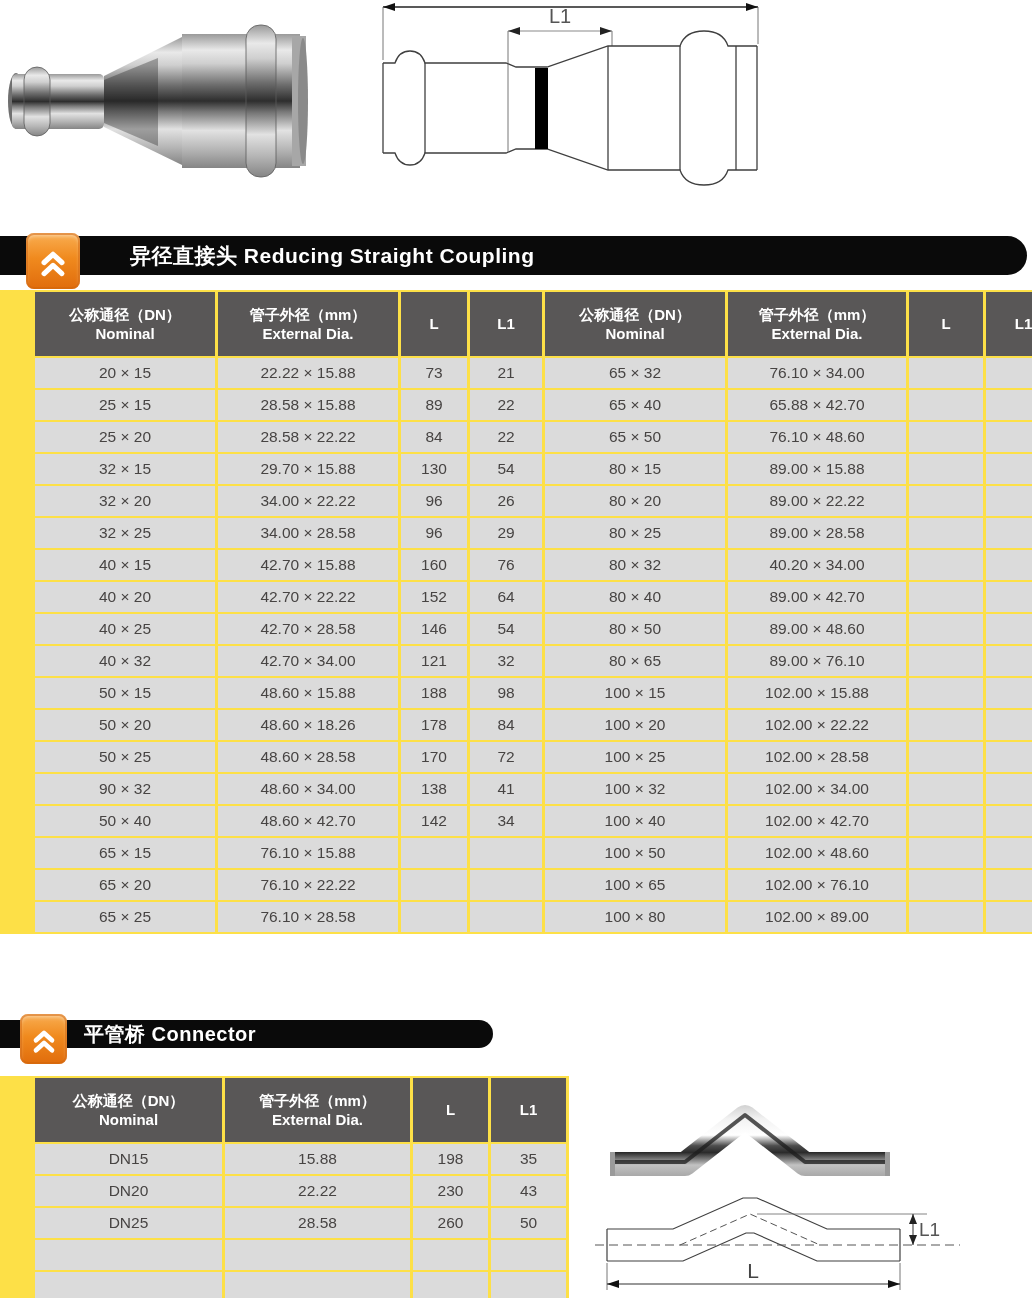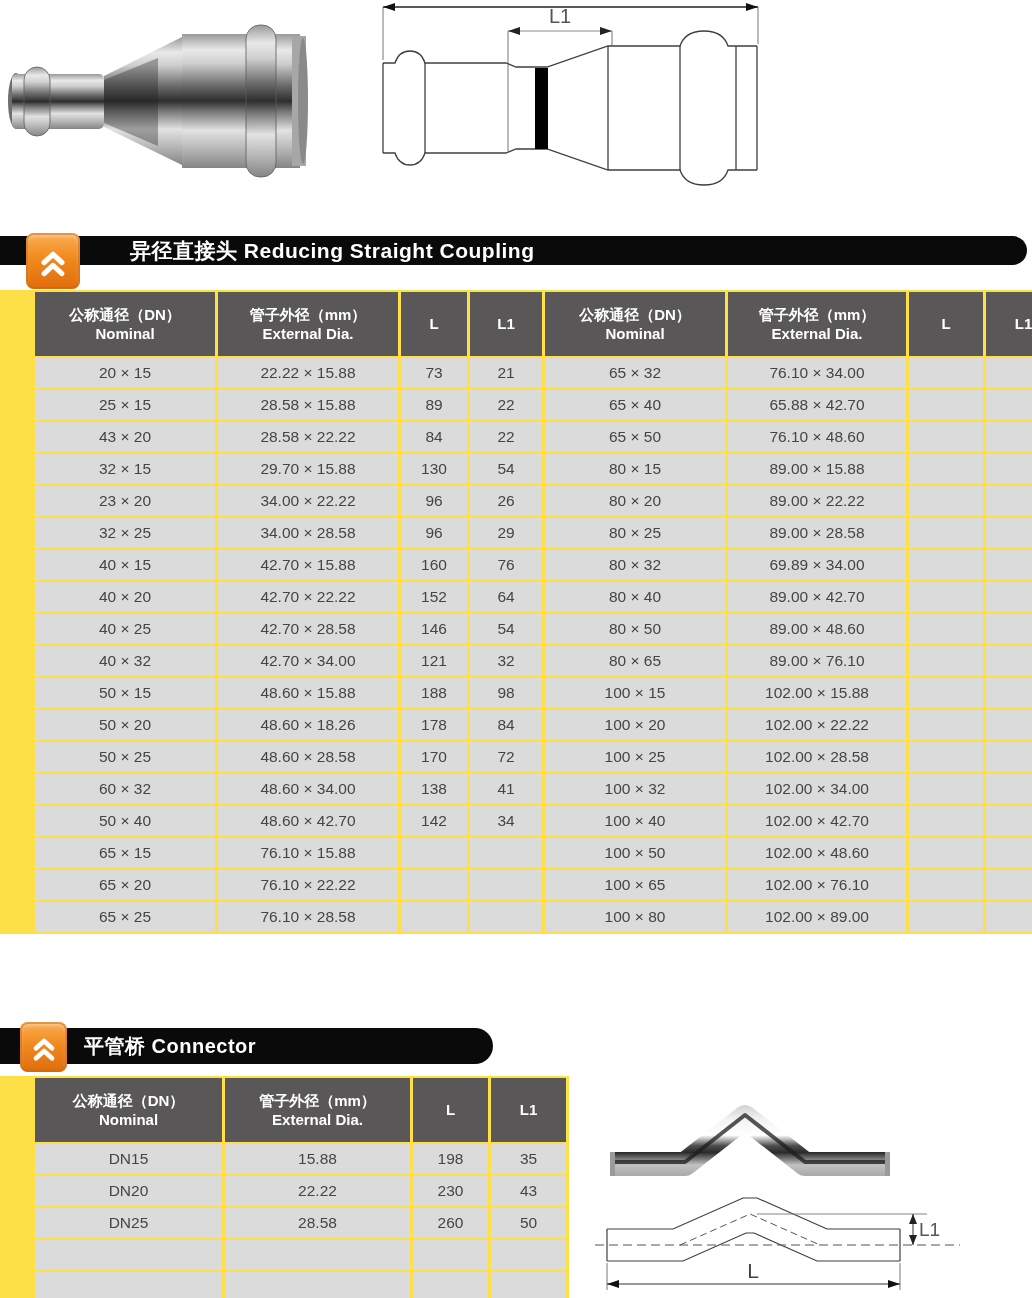--- a/index.html
+++ b/index.html
@@ -6,21 +6,21 @@
   body{
     width:1032px;height:1298px;position:relative;overflow:hidden;
     background:#ffffff;
     font-family:"Liberation Sans","DejaVu Sans",sans-serif;
     color:#3e3a39;
   }
   .abs{position:absolute;}
 
   
   .banner{
-    position:absolute;left:0;height:29px;background:#0a0a0a;
+    position:absolute;left:0;height:39px;background:#0a0a0a;
     border-radius:0 20px 20px 0;
   }
   .banner .title{
     position:absolute;top:0;bottom:0;display:flex;align-items:center;
     color:#ffffff;font-weight:bold;font-size:21px;letter-spacing:.5px;white-space:nowrap;
   }
   .chip{
     position:absolute;border-radius:8px;
     background:linear-gradient(180deg,#f9ae52 0%,#f08a1e 45%,#e06c0c 100%);
     box-shadow:inset 0 0 0 2px rgba(210,100,10,.55), inset 0 3px 4px rgba(255,255,255,.5);
@@ -164,41 +164,41 @@
         <td>25 × 15</td>
         <td>28.58 × 15.88</td>
         <td>89</td>
         <td>22</td>
         <td>65 × 40</td>
         <td>65.88 × 42.70</td>
         <td></td>
         <td></td>
       </tr>
       <tr>
-        <td>43 × 20</td>
+        <td>25 × 20</td>
         <td>28.58 × 22.22</td>
         <td>84</td>
         <td>22</td>
         <td>65 × 50</td>
         <td>76.10 × 48.60</td>
         <td></td>
         <td></td>
       </tr>
       <tr>
         <td>32 × 15</td>
         <td>29.70 × 15.88</td>
         <td>130</td>
         <td>54</td>
         <td>80 × 15</td>
         <td>89.00 × 15.88</td>
         <td></td>
         <td></td>
       </tr>
       <tr>
-        <td>23 × 20</td>
+        <td>32 × 20</td>
         <td>34.00 × 22.22</td>
         <td>96</td>
         <td>26</td>
         <td>80 × 20</td>
         <td>89.00 × 22.22</td>
         <td></td>
         <td></td>
       </tr>
       <tr>
         <td>32 × 25</td>
@@ -209,21 +209,21 @@
         <td>89.00 × 28.58</td>
         <td></td>
         <td></td>
       </tr>
       <tr>
         <td>40 × 15</td>
         <td>42.70 × 15.88</td>
         <td>160</td>
         <td>76</td>
         <td>80 × 32</td>
-        <td>69.89 × 34.00</td>
+        <td>40.20 × 34.00</td>
         <td></td>
         <td></td>
       </tr>
       <tr>
         <td>40 × 20</td>
         <td>42.70 × 22.22</td>
         <td>152</td>
         <td>64</td>
         <td>80 × 40</td>
         <td>89.00 × 42.70</td>
@@ -274,21 +274,21 @@
         <td>50 × 25</td>
         <td>48.60 × 28.58</td>
         <td>170</td>
         <td>72</td>
         <td>100 × 25</td>
         <td>102.00 × 28.58</td>
         <td></td>
         <td></td>
       </tr>
       <tr>
-        <td>60 × 32</td>
+        <td>90 × 32</td>
         <td>48.60 × 34.00</td>
         <td>138</td>
         <td>41</td>
         <td>100 × 32</td>
         <td>102.00 × 34.00</td>
         <td></td>
         <td></td>
       </tr>
       <tr>
         <td>50 × 40</td>
@@ -326,21 +326,21 @@
         <td></td>
         <td></td>
         <td>100 × 80</td>
         <td>102.00 × 89.00</td>
         <td></td>
         <td></td>
       </tr>
     </tbody>
 </table>
 
-<div class="banner" style="top:1020px;width:493px;height:36px;border-radius:0 18px 18px 0;margin-top:8px;">
+<div class="banner" style="top:1020px;width:493px;height:28px;border-radius:0 18px 18px 0;">
   <div class="chip" style="left:20px;top:-6px;width:47px;height:50px;">
     <svg width="36" height="36" viewBox="0 0 54 54">
       <polyline points="15,29 27,18 39,29" fill="none" stroke="#fff" stroke-width="7" stroke-linecap="round" stroke-linejoin="round"></polyline>
       <polyline points="15,44 27,33 39,44" fill="none" stroke="#fff" stroke-width="7" stroke-linecap="round" stroke-linejoin="round"></polyline>
     </svg>
   </div>
   <div class="title" style="left:84px;font-size:20px;">平管桥 Connector</div>
 </div>
 
 <table class="spec" style="left:0;top:1076px;width:537px;" id="t2">

